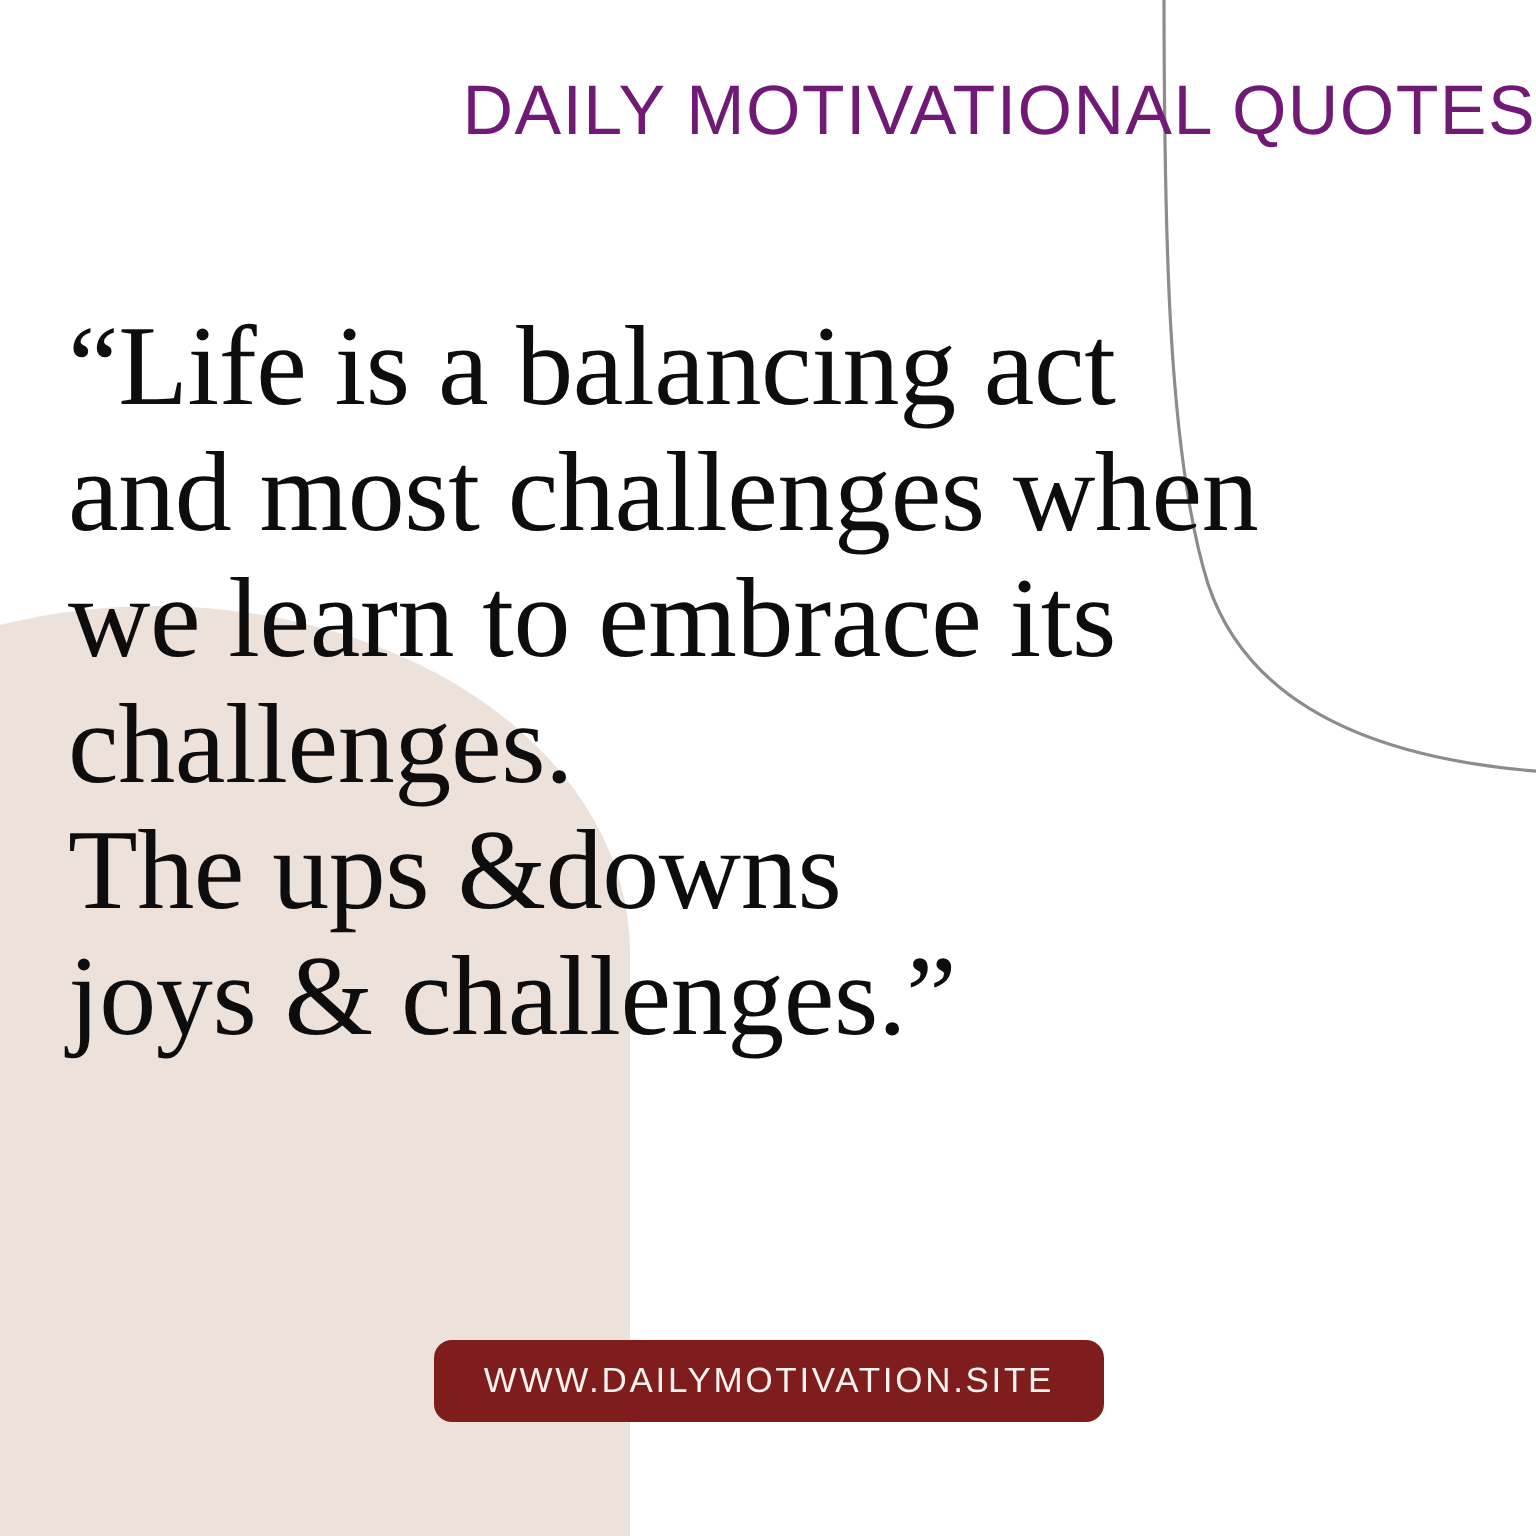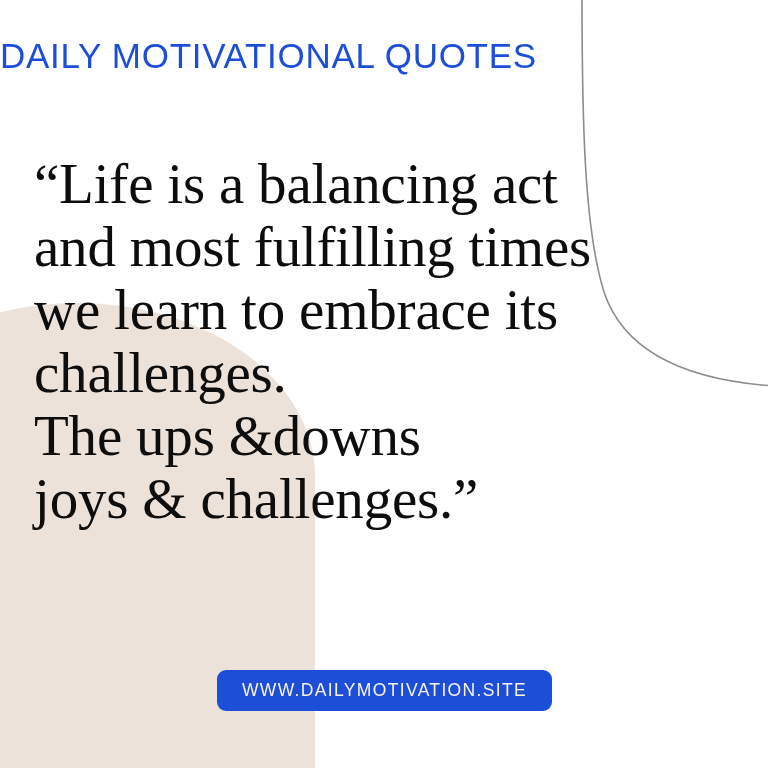--- a/index.html
+++ b/index.html
@@ -48,26 +48,26 @@
     stroke-width: 1.6;
   }
 
   
   .header-title {
     position: absolute;
     left: 0;
     right: 0;
     top: 36px;
     z-index: 3;
-    text-align: left;
+    text-align: right;
     font-family: "Liberation Sans", sans-serif;
     font-size: 35px;
     font-weight: 400;
     letter-spacing: 0.7px;
-    color: #1d4ed8;
+    color: #701a75;
     line-height: 1.12;
     white-space: nowrap;
   }
 
   
   .quote-block {
     position: absolute;
     left: 50%;
     transform: translateX(-50%);
     top: 152px;
@@ -86,21 +86,21 @@
   }
 
   
   .site-badge {
     position: absolute;
     left: 217px;
     top: 670px;
     width: 335px;
     height: 41px;
     z-index: 3;
-    background: #1d4ed8;
+    background: #7f1d1d;
     border-radius: 9px;
     display: flex;
     align-items: center;
     justify-content: center;
     box-sizing: border-box;
   }
   .site-badge-label {
     font-family: "Liberation Sans", sans-serif;
     font-size: 17.5px;
     font-weight: 400;
@@ -118,21 +118,21 @@
   <div class="arch-shape"></div>
 
   <svg class="curve-svg" viewBox="0 0 768 768">
     <path d="M 582 -6 C 582 118 584 228 604 292 C 624 352 686 380 774 386"></path>
   </svg>
 
   <div class="header-title">DAILY MOTIVATIONAL QUOTES</div>
 
   <div class="quote-block">
     <div class="quote-line">“Life is a balancing act</div>
-    <div class="quote-line">and most fulfilling times</div>
+    <div class="quote-line">and most challenges when</div>
     <div class="quote-line">we learn to embrace its</div>
     <div class="quote-line">challenges.</div>
     <div class="quote-line">The ups &amp;downs</div>
     <div class="quote-line">joys &amp; challenges.”</div>
   </div>
 
   <div class="site-badge">
     <span class="site-badge-label">WWW.DAILYMOTIVATION.SITE</span>
   </div>
 

